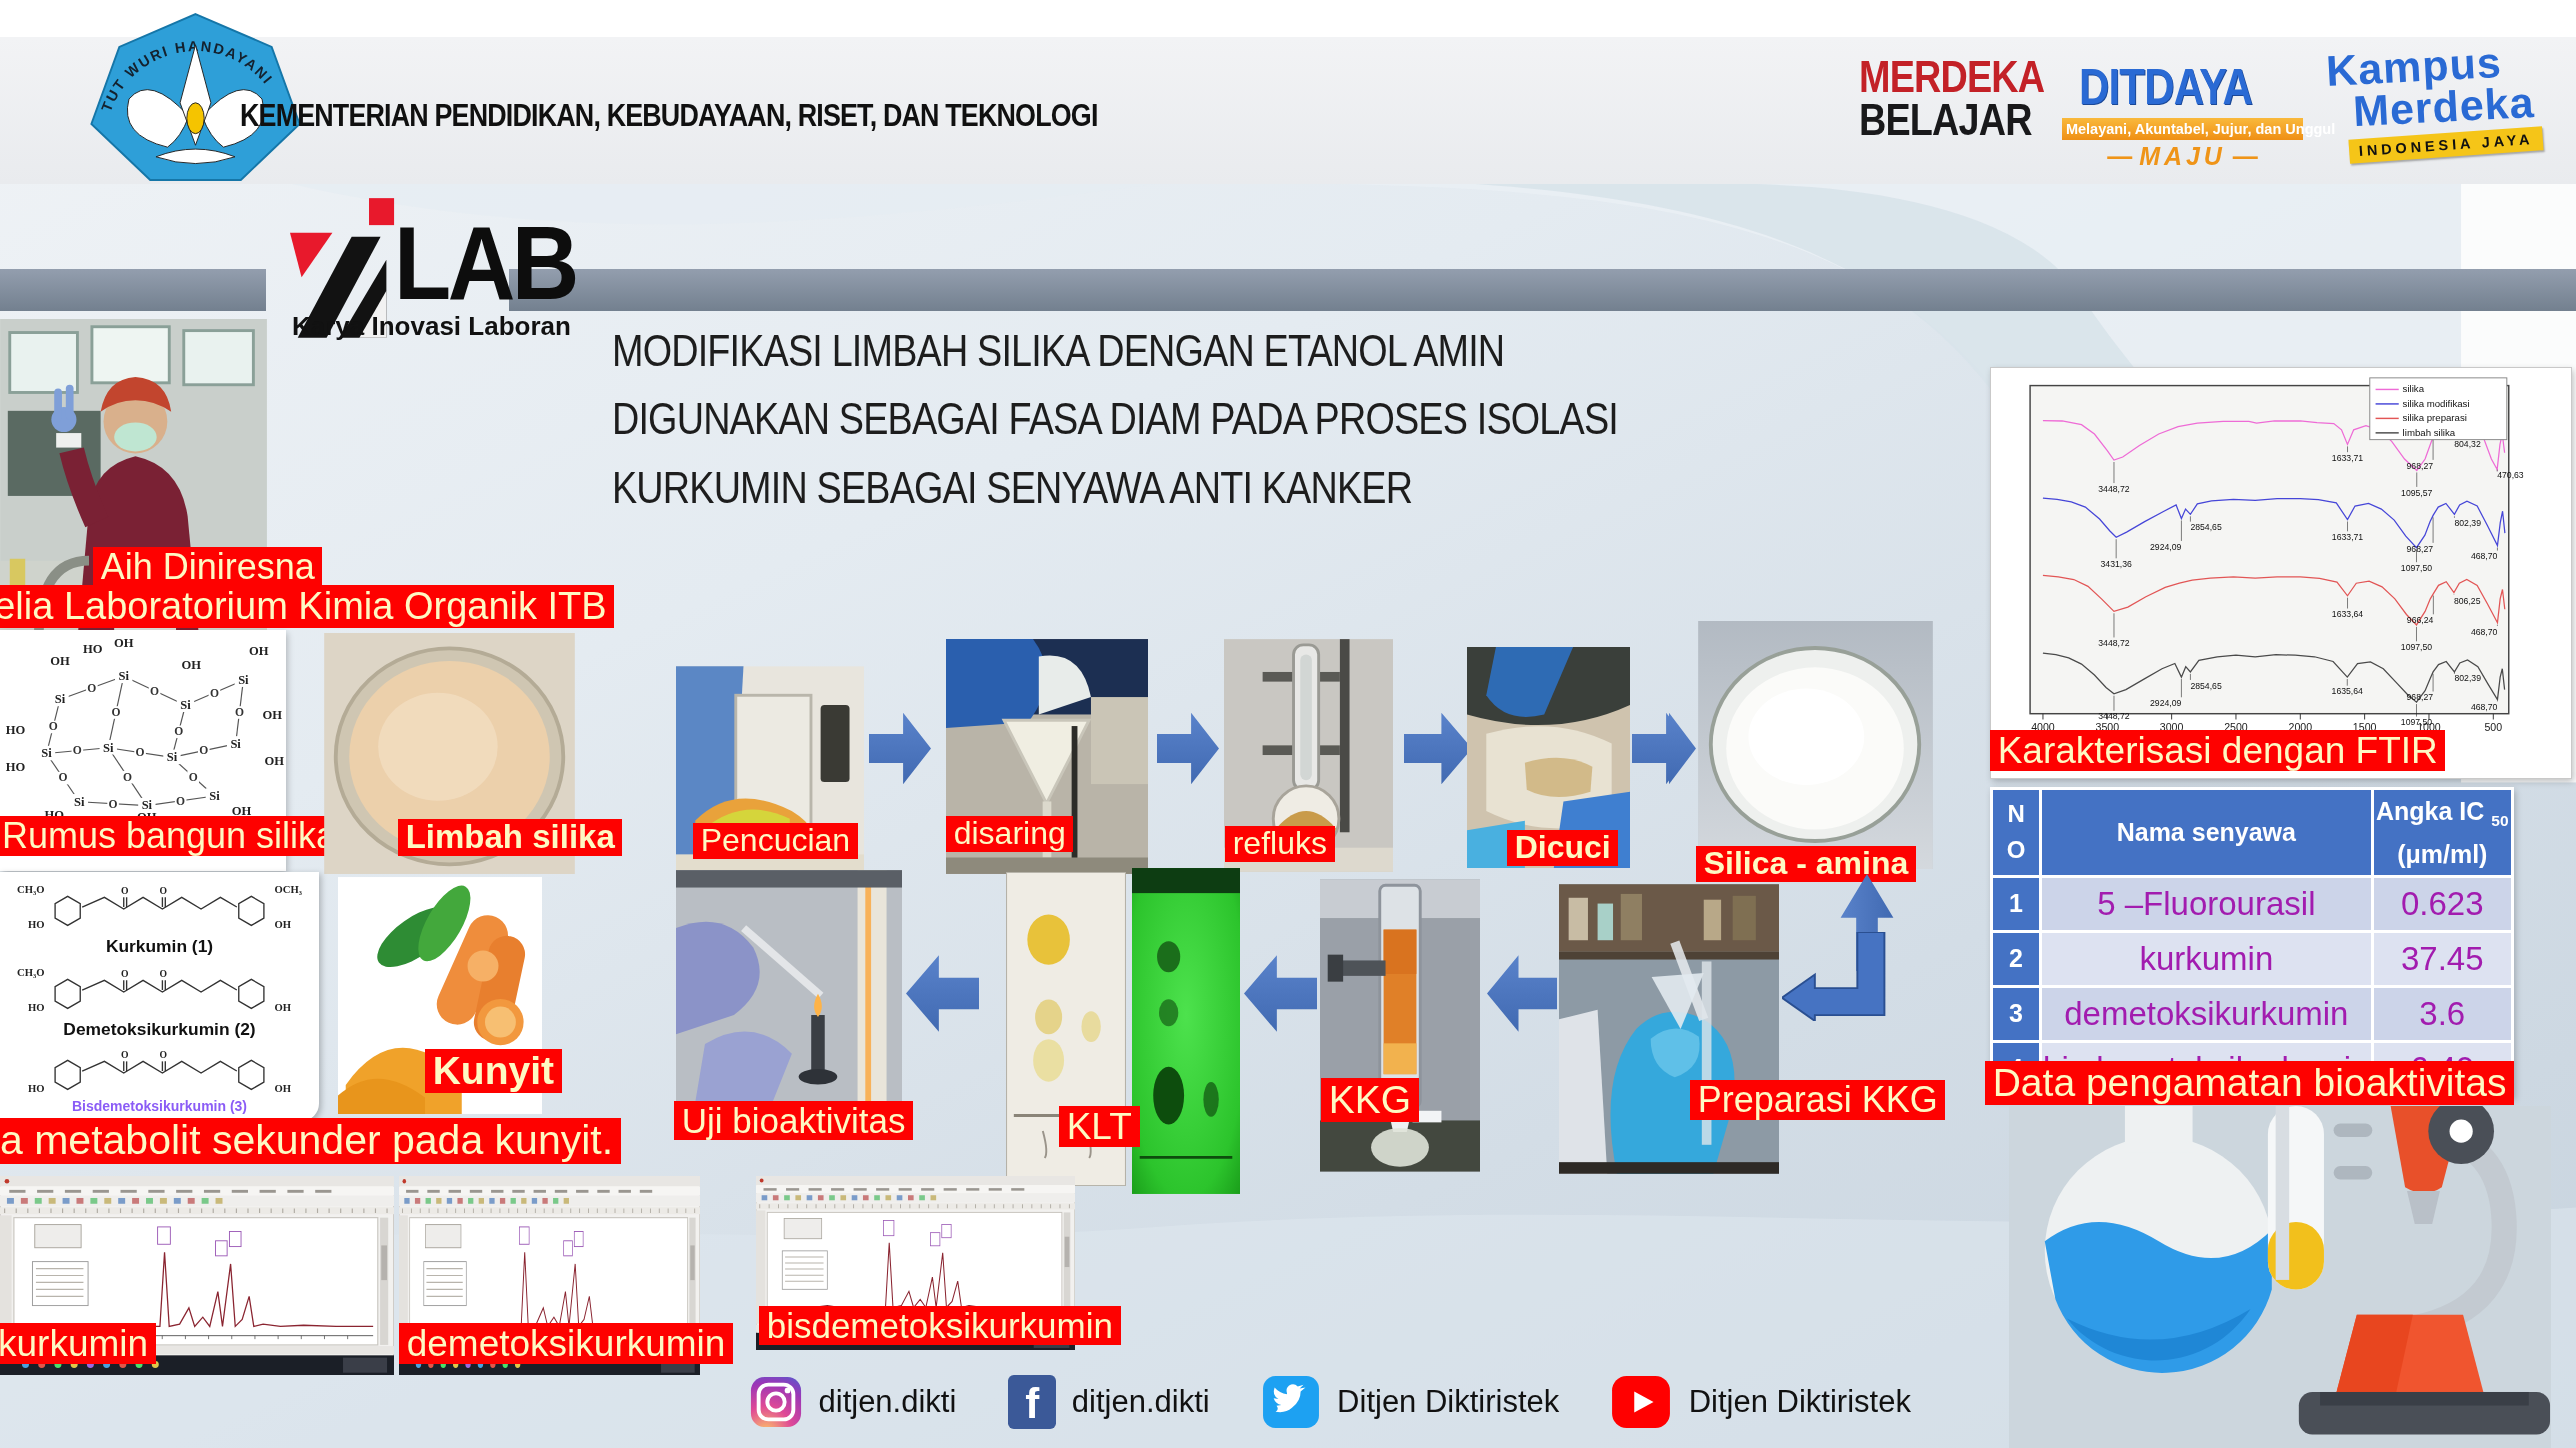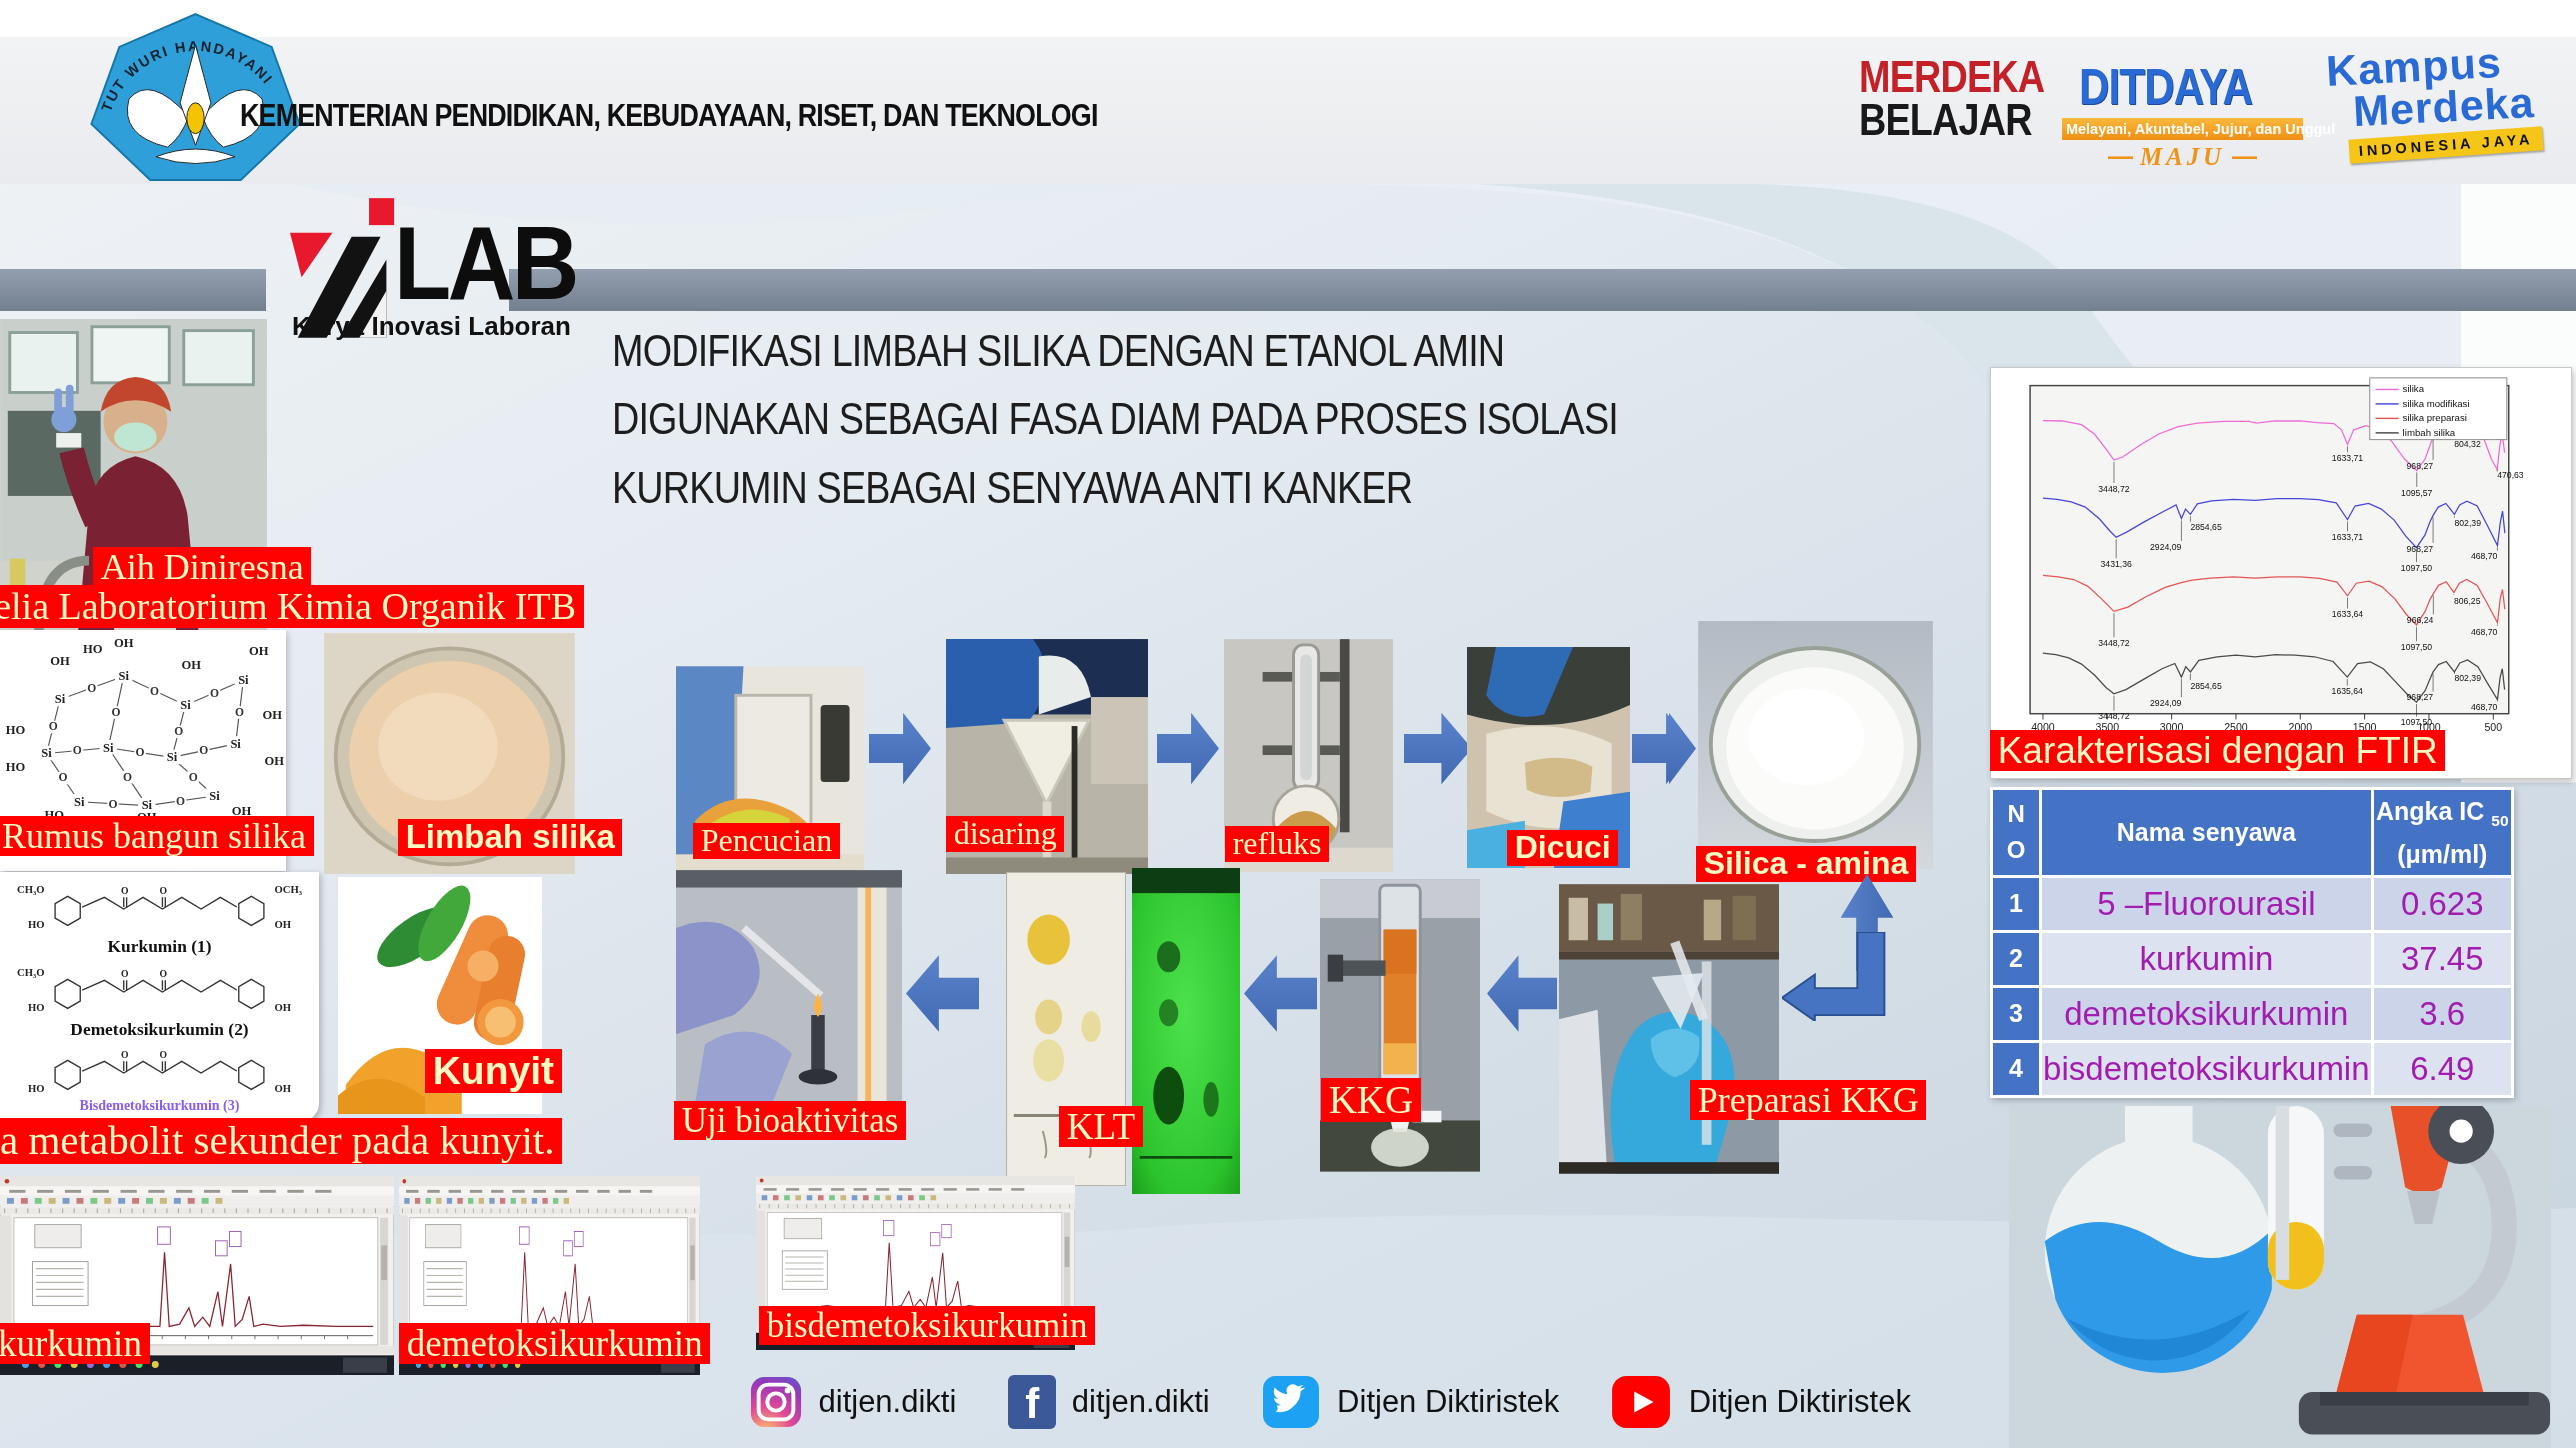--- a/index.html
+++ b/index.html
@@ -1,21 +1,21 @@
 <!DOCTYPE html>
 <html><head>
 <meta charset="utf-8">
 <style>
   html,body{margin:0;padding:0;background:#ffffff;}
   .stage{position:relative;width:2576px;height:1449px;overflow:hidden;
          font-family:"Liberation Sans","DejaVu Sans",sans-serif;
          background:linear-gradient(155deg,#f0f3f6 0%,#e4ebf1 35%,#d3dde6 70%,#c7d3de 100%);}
   .abs{position:absolute;}
   .sans{font-family:"Liberation Sans","DejaVu Sans",sans-serif;}
-  .serif{font-family:Liberation Serif, serif;}
+  .serif{font-family:Liberation Sans, sans-serif;}
   .red-label{background:#fe0100;color:#fef9c3;white-space:nowrap;padding:0 7.7px;line-height:1.12;}
   .photo{position:absolute;overflow:hidden;}
   .card{background:#fff;box-shadow:1.9px 2.9px 6.8px rgba(0,0,0,.25);}
   .arrow-r{clip-path:polygon(0 32%,55% 32%,55% 6%,100% 50%,55% 94%,55% 68%,0 68%);
            background:linear-gradient(180deg,#5b84cc,#3f68b0);filter:drop-shadow(0 0 1px #1f3d73);}
   .arrow-l{clip-path:polygon(100% 32%,45% 32%,45% 6%,0 50%,45% 94%,45% 68%,100% 68%);
            background:linear-gradient(180deg,#5b84cc,#3f68b0);filter:drop-shadow(0 0 1px #1f3d73);}
   .arrow-u{clip-path:polygon(32% 100%,32% 45%,6% 45%,50% 0,94% 45%,68% 45%,68% 100%);
            background:linear-gradient(90deg,#5b84cc,#3f68b0);filter:drop-shadow(0 0 1px #1f3d73);}
   .condensed{transform:scaleX(.84);transform-origin:left center;letter-spacing:-1px;}
@@ -429,20 +429,21 @@
       <td style="background:#ccd4e9;">3.6</td>
           </tr>
           <tr>
             <td class="no" style="height:50px;font-size:25px;">4</td>
       <td style="background:#dde2f1;">bisdemetoksikurkumin</td>
       <td style="background:#dde2f1;">6.49</td>
           </tr>
         </tbody>
     </table>
   </div>
+  <div class="abs red-label serif" style="left:1985px;top:1061px;font-size:39px;">Data pengamatan bioaktivitas</div>
 
   <div class="photo card" style="left:0;top:872px;width:319px;height:249px;background:#fff;border-radius:0 0 17.4px 0;">
     <svg id="curc1" width="319" height="60" viewBox="0 0 330 62" style="position:absolute;left:0;top:5.8px;">
         <polygon points="83.0,41.5 70.0,49.0 57.0,41.5 57.0,26.5 70.0,19.0 83.0,26.5 " fill="none" stroke="#333" stroke-width="1.4"></polygon>
         <polygon points="273.0,41.5 260.0,49.0 247.0,41.5 247.0,26.5 260.0,19.0 273.0,26.5 " fill="none" stroke="#333" stroke-width="1.4"></polygon>
         <polyline points="85,30 108,20 128,32 148,20 168,32 188,20 208,32 228,20 245,30" fill="none" stroke="#333" stroke-width="1.4"></polyline>
         <line x1="128" y1="20" x2="128" y2="30" stroke="#333" stroke-width="1.4"></line>
         <line x1="131" y1="20" x2="131" y2="30" stroke="#333" stroke-width="1.4"></line>
         <text x="129" y="17" font-size="10" text-anchor="middle" fill="#222" font-family="Liberation Serif,serif" font-weight="bold">O</text>
         <line x1="168" y1="20" x2="168" y2="30" stroke="#333" stroke-width="1.4"></line>

